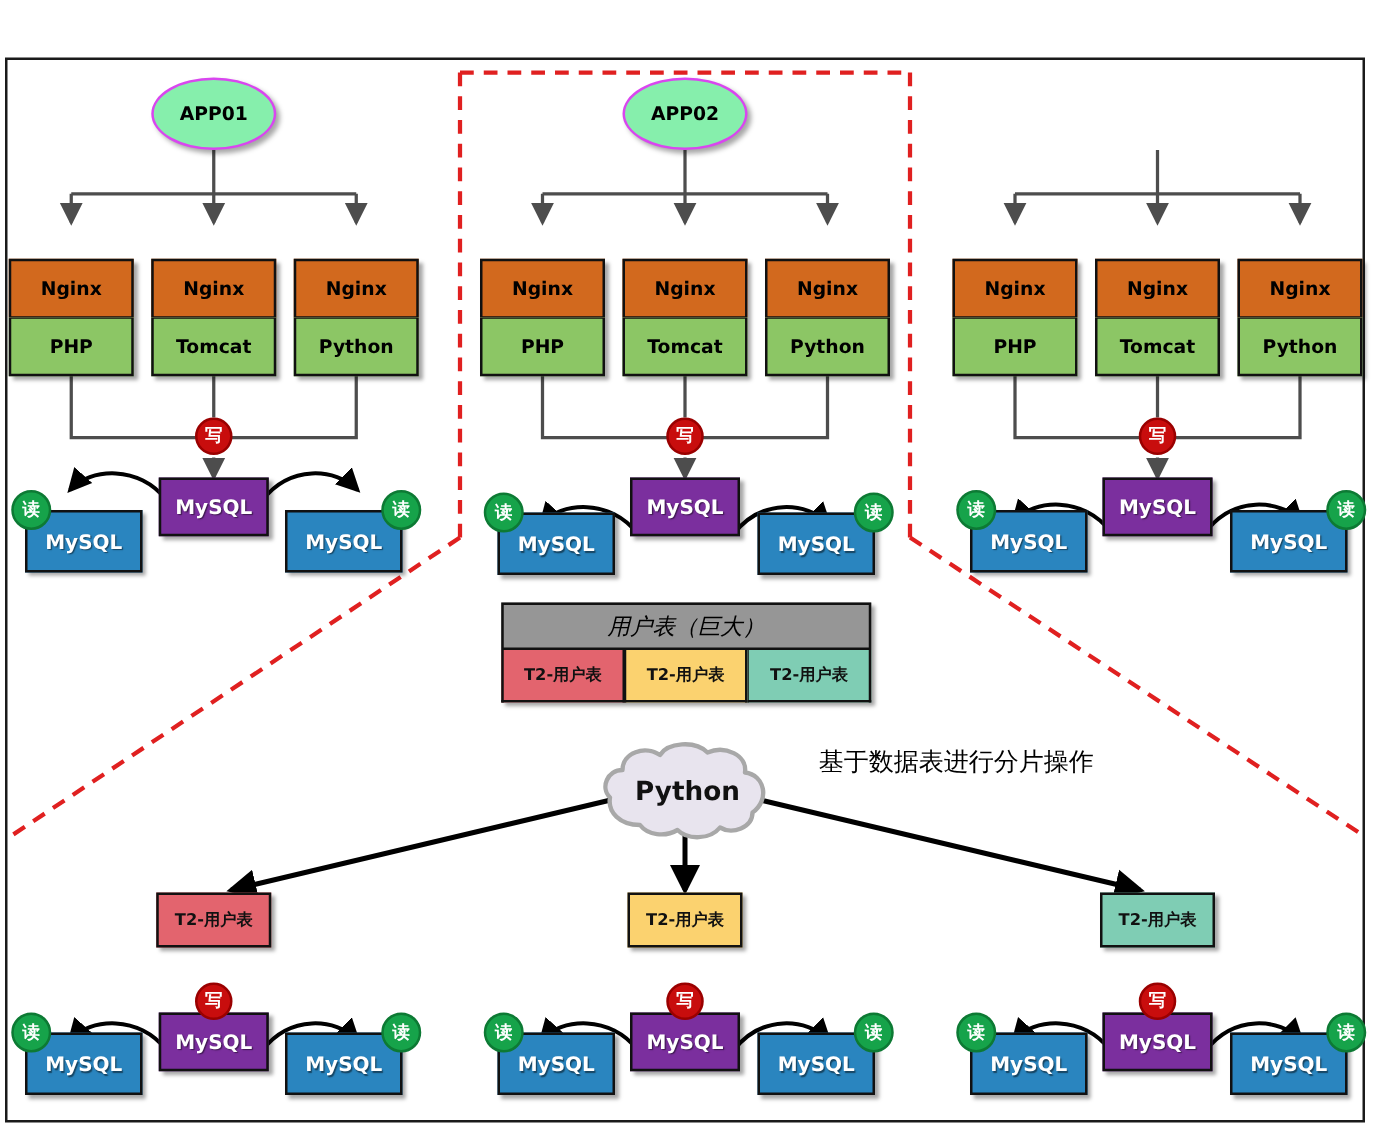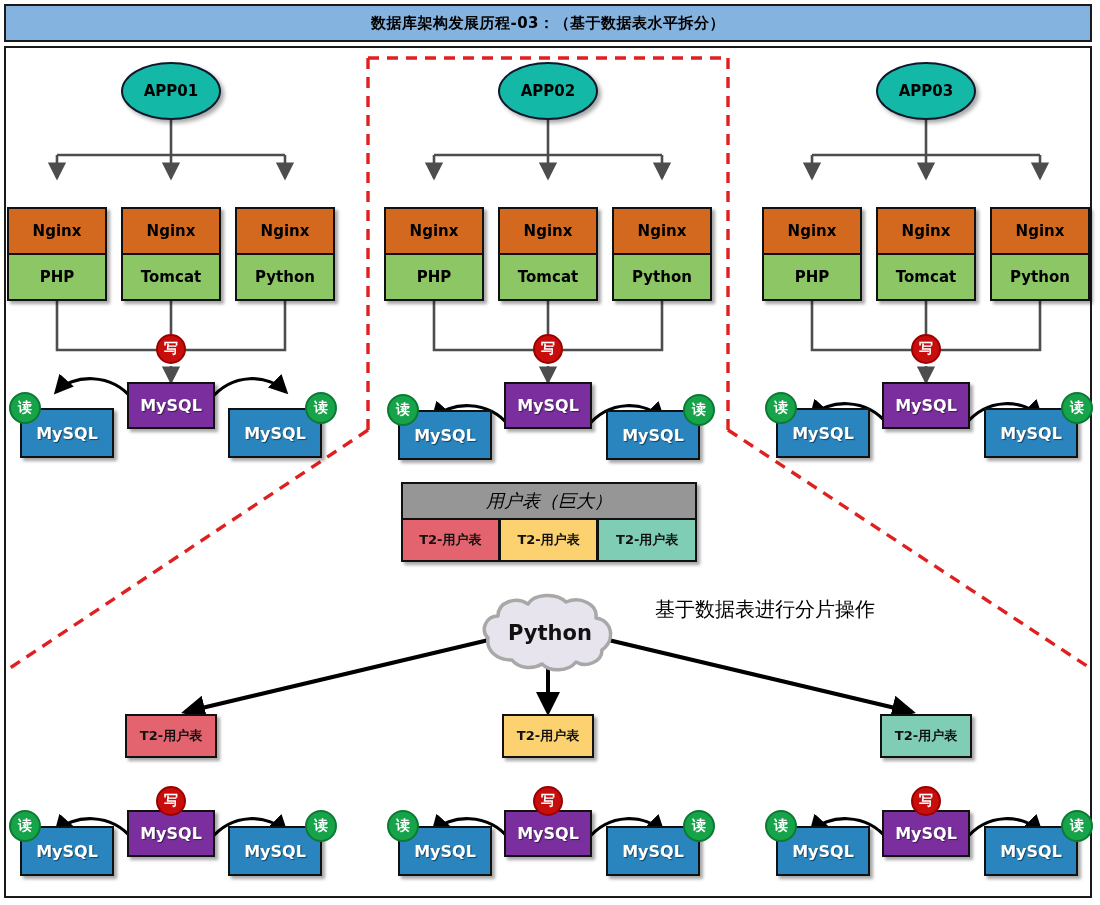--- a/index.html
+++ b/index.html
@@ -20,22 +20,22 @@
   
   svg.layer{position:absolute;left:0;top:0;width:1100px;height:905px;overflow:visible;}
 
   
   .node{position:absolute;box-sizing:border-box;border:2px solid #111;
     display:flex;align-items:center;justify-content:center;
     box-shadow:3px 3px 3px rgba(0,0,0,.35);}
   .node span{pointer-events:none;}
 
   
-  .app{width:100px;height:58px;border-radius:50%;background:#14b8a6;
-    border:2px solid #0f172a;box-shadow:3px 3px 4px rgba(0,0,0,.35);}
+  .app{width:100px;height:58px;border-radius:50%;background:#86efac;
+    border:2px solid #d946ef;box-shadow:3px 3px 4px rgba(0,0,0,.35);}
   .app span{font-size:15px;font-weight:bold;color:#000;}
 
   
   .webstack{position:absolute;width:100px;height:94px;
     box-shadow:3px 3px 3px rgba(0,0,0,.35);margin-top:29px;}
   .webstack .top-half,.webstack .bot-half{
     box-sizing:border-box;height:47px;display:flex;align-items:center;justify-content:center;
     border:2px solid #111;}
   .webstack .top-half{background:#d2691e;border-bottom-width:1px;}
   .webstack .bot-half{background:#8cc665;border-top-width:1px;}
@@ -78,23 +78,20 @@
     font-size:21px;font-weight:bold;color:#111;pointer-events:none;}
 
   
   .annot{position:absolute;font-size:20px;color:#000;white-space:nowrap;}
 </style>
 </head>
 <body>
 
 <div id="canvas">
 
-  <div class="titlebar">
-    <span>数据库架构发展历程-03：（基于数据表水平拆分）</span>
-  </div>
 
   <div class="frame"></div>
 
   <svg class="layer">
     <defs>
       <marker id="ar" markerWidth="9" markerHeight="9" refX="6" refY="4.5" orient="auto" markerUnits="strokeWidth">
         <path d="M0,1 L7,4.5 L0,8 z" fill="#4d4d4d"></path>
       </marker>
       <marker id="arb" markerWidth="7" markerHeight="7" refX="5" refY="3.5" orient="auto" markerUnits="strokeWidth">
         <path d="M0,0.5 L6,3.5 L0,6.5 z" fill="#000"></path>
@@ -249,23 +246,20 @@
   <div class="badge badge-read" style="left:387px;top:394px;">
     <span>读</span>
   </div>
   <div class="node my-slave" style="left:606px;top:410px;width:94px;height:50px;">
     <span>MySQL</span>
   </div>
   <div class="badge badge-read" style="left:683px;top:394px;">
     <span>读</span>
   </div>
 
-  <div class="node app" style="left:876px;top:62px;">
-    <span>APP03</span>
-  </div>
   <div class="webstack" style="left:762px;top:178px;">
     <div class="top-half">
         <span>Nginx</span>
       </div>
     <div class="bot-half">
         <span>PHP</span>
       </div>
   </div>
   <div class="webstack" style="left:876px;top:178px;">
     <div class="top-half">

